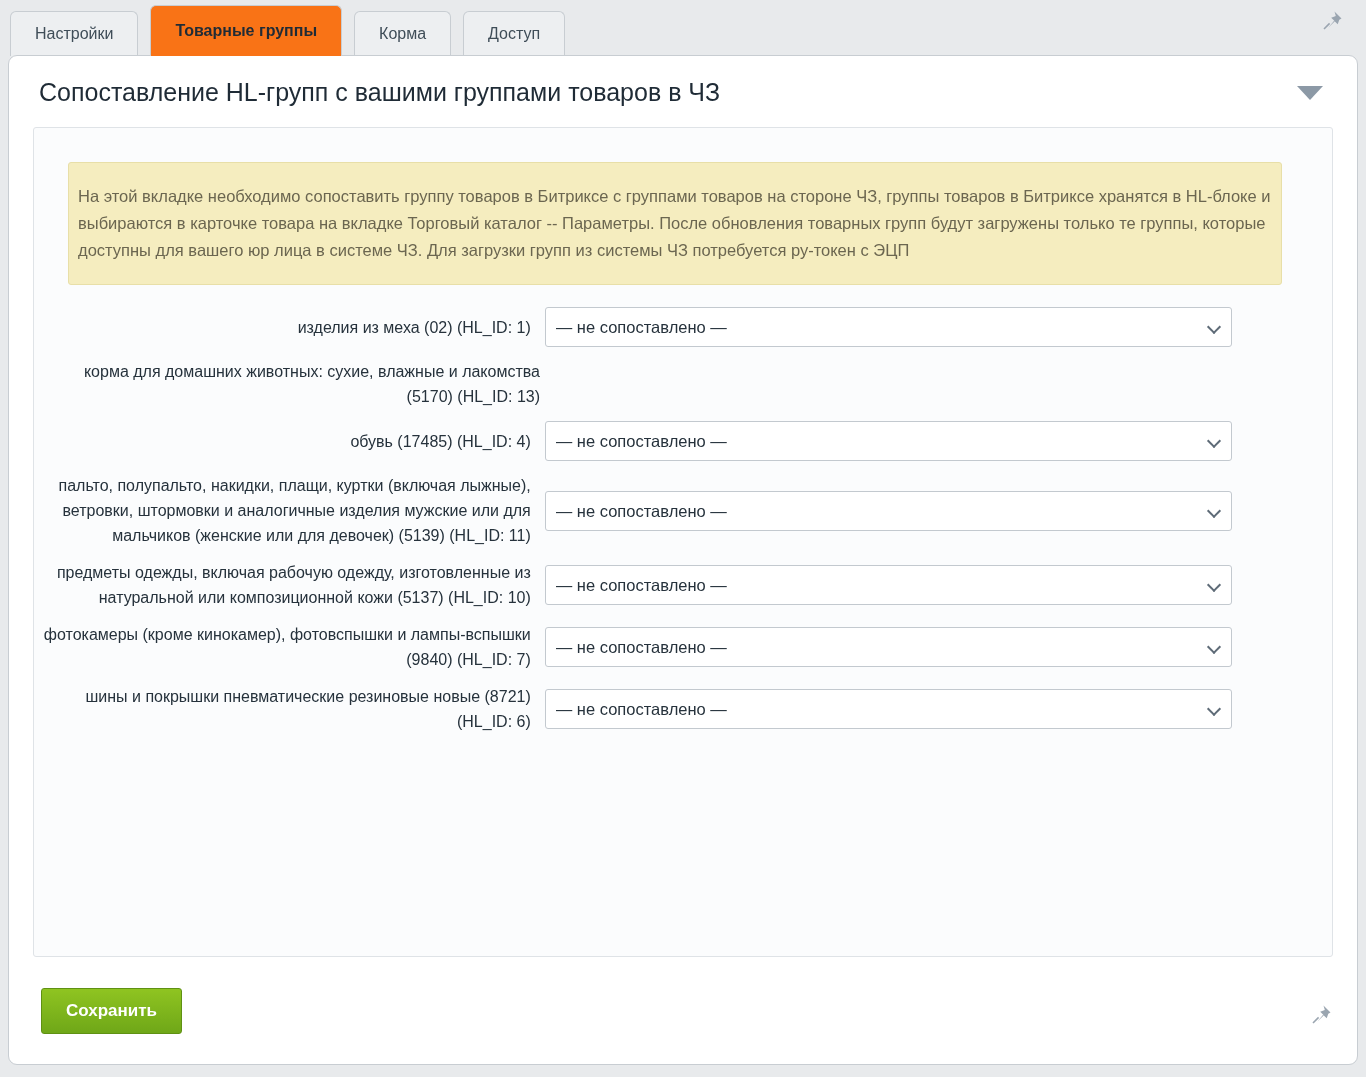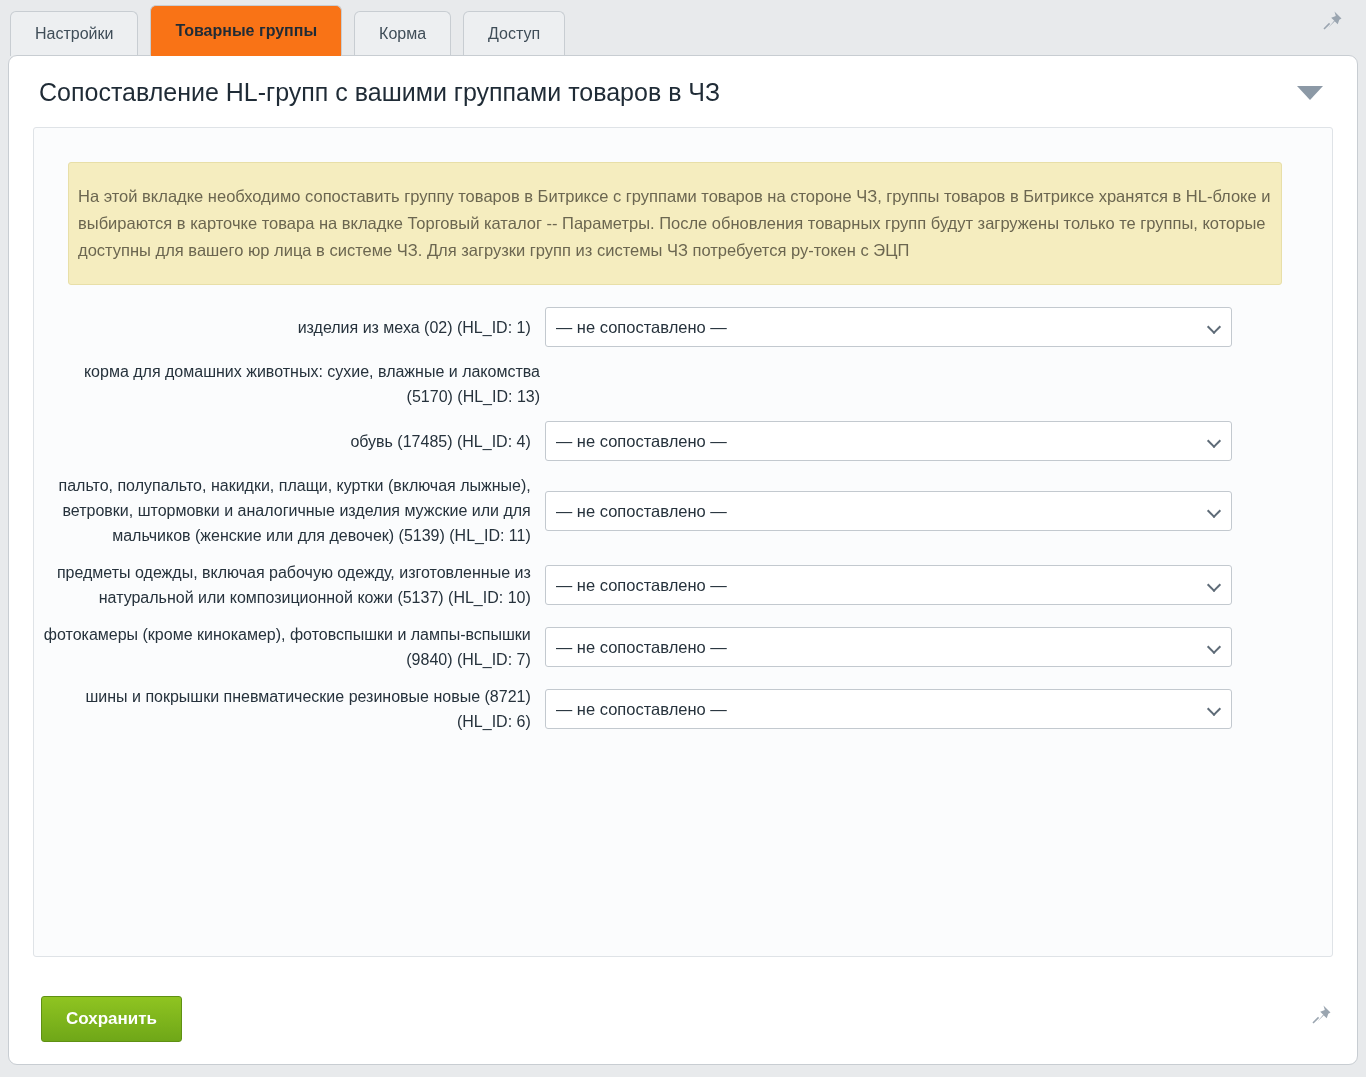--- a/index.html
+++ b/index.html
@@ -189,21 +189,21 @@
   .footer {
     position: absolute;
     left: 0;
     bottom: 0;
     width: 100%;
     height: 80px;
   }
   .save-btn {
     position: absolute;
     left: 32px;
-    top: 12px;
+    top: 4px;
     padding: 12px 24px;
     font-size: 17px;
     font-weight: bold;
     color: #ffffff;
     background: linear-gradient(#8fc421, #6fa718);
     border: 1px solid #5f9113;
     border-radius: 3px;
     cursor: pointer;
   }
   .pin-bottom {

